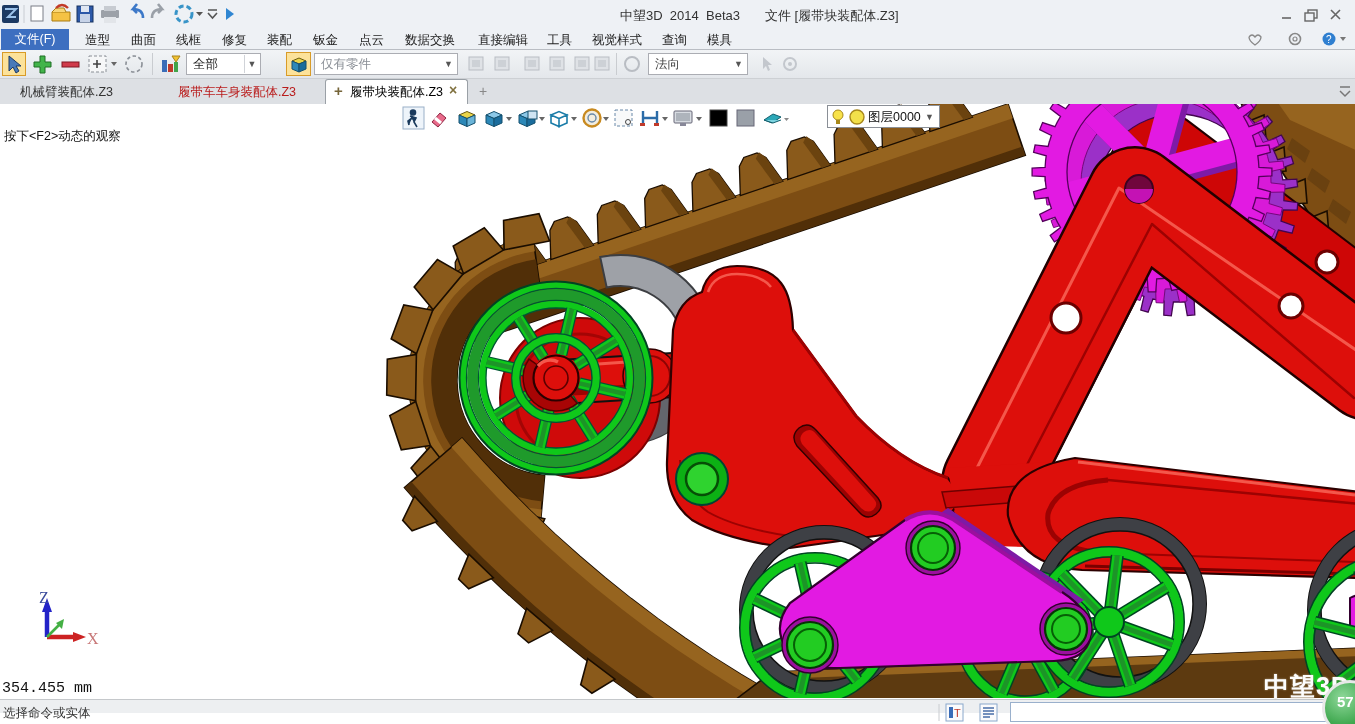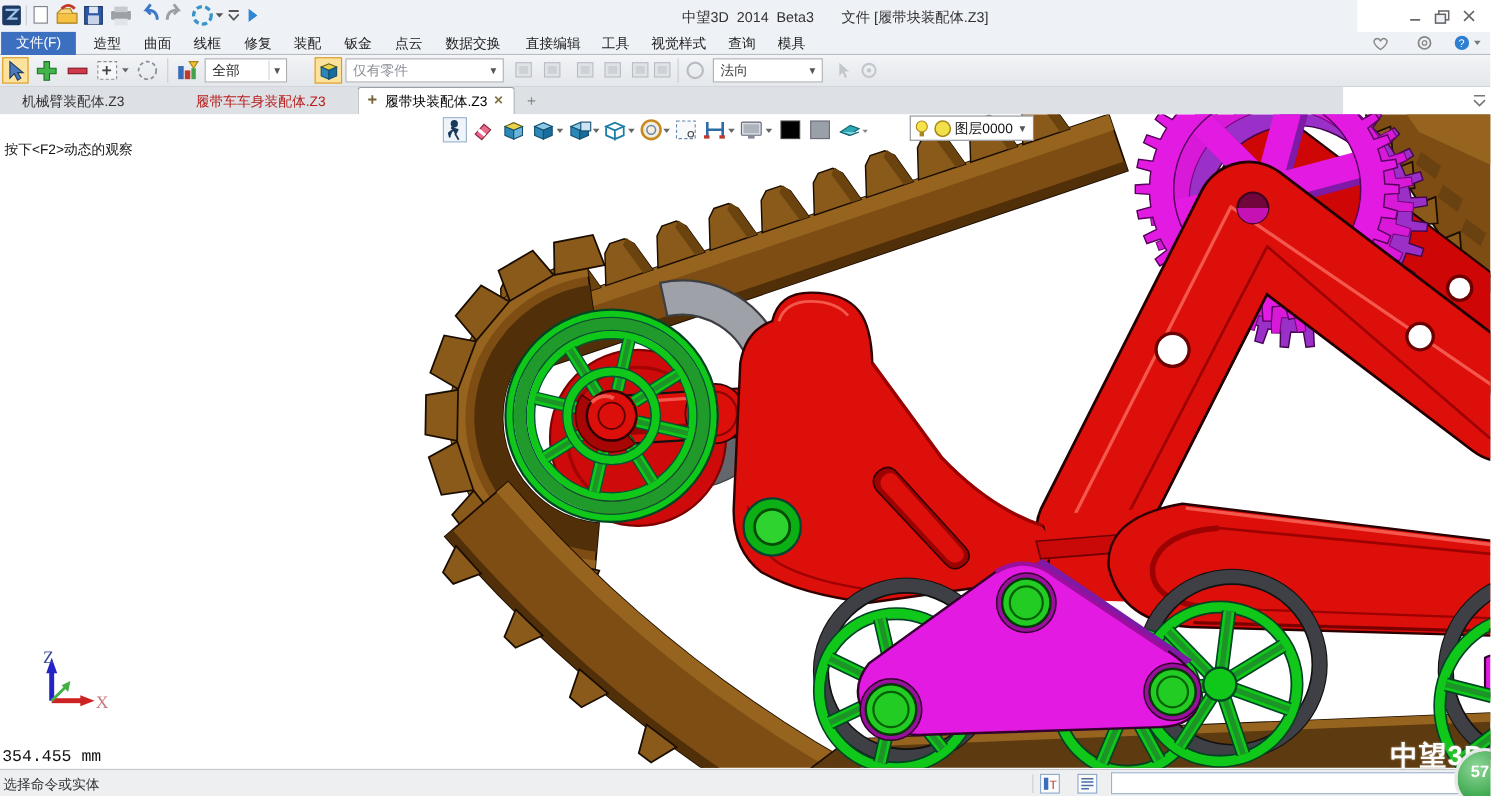--- a/index.html
+++ b/index.html
@@ -1,27 +1,27 @@
 <!DOCTYPE html>
 <html><head><meta charset="utf-8">
 <style>
 * { margin:0; padding:0; box-sizing:border-box; }
 html,body { width:1355px; height:724px; overflow:hidden;
   font-family:"Liberation Sans", sans-serif; }
 #app { position:relative; width:1355px; height:724px; background:#fff; }
 .abs { position:absolute; }
-#titlebar { left:0; top:0; width:1234px; height:29px; background:#eef1f5; }
+#titlebar { left:0; top:0; width:1355px; height:29px; background:#eef1f5; }
 #menubar { left:0; top:29px; width:1355px; height:21px; background:#eef1f5;
   border-bottom:1px solid #b9bdc3; }
 .menuitem { position:absolute; top:3px; font-size:12.5px; color:#222; }
 #toolbar { left:0; top:50px; width:1355px; height:29px;
   background:linear-gradient(#f2f4f6,#e4e7eb); border-bottom:1px solid #cdd0d4; }
-#tabbar { left:0; top:79px; width:1221px; height:25px; background:#dde0e4; }
+#tabbar { left:0; top:79px; width:1355px; height:25px; background:#dde0e4; }
 #viewport { left:0; top:104px; width:1355px; height:594px; background:#fff; }
-#statusbar { left:0; top:699px; width:1355px; height:25px; background:#edeff1;
+#statusbar { left:0; top:699px; width:1355px; height:14px; background:#edeff1;
   border-top:1px solid #c5c8cb; }
 .combo { position:absolute; background:#fff; border:1px solid #abadb3;
   height:22px; font-size:12.5px; color:#222; }
 .combo .arr { position:absolute; right:1px; top:1px; bottom:1px; width:15px;
   display:flex; align-items:center; justify-content:center; color:#555;
   font-size:9px; }
 </style></head>
 <body>
 <div id="app">
 

